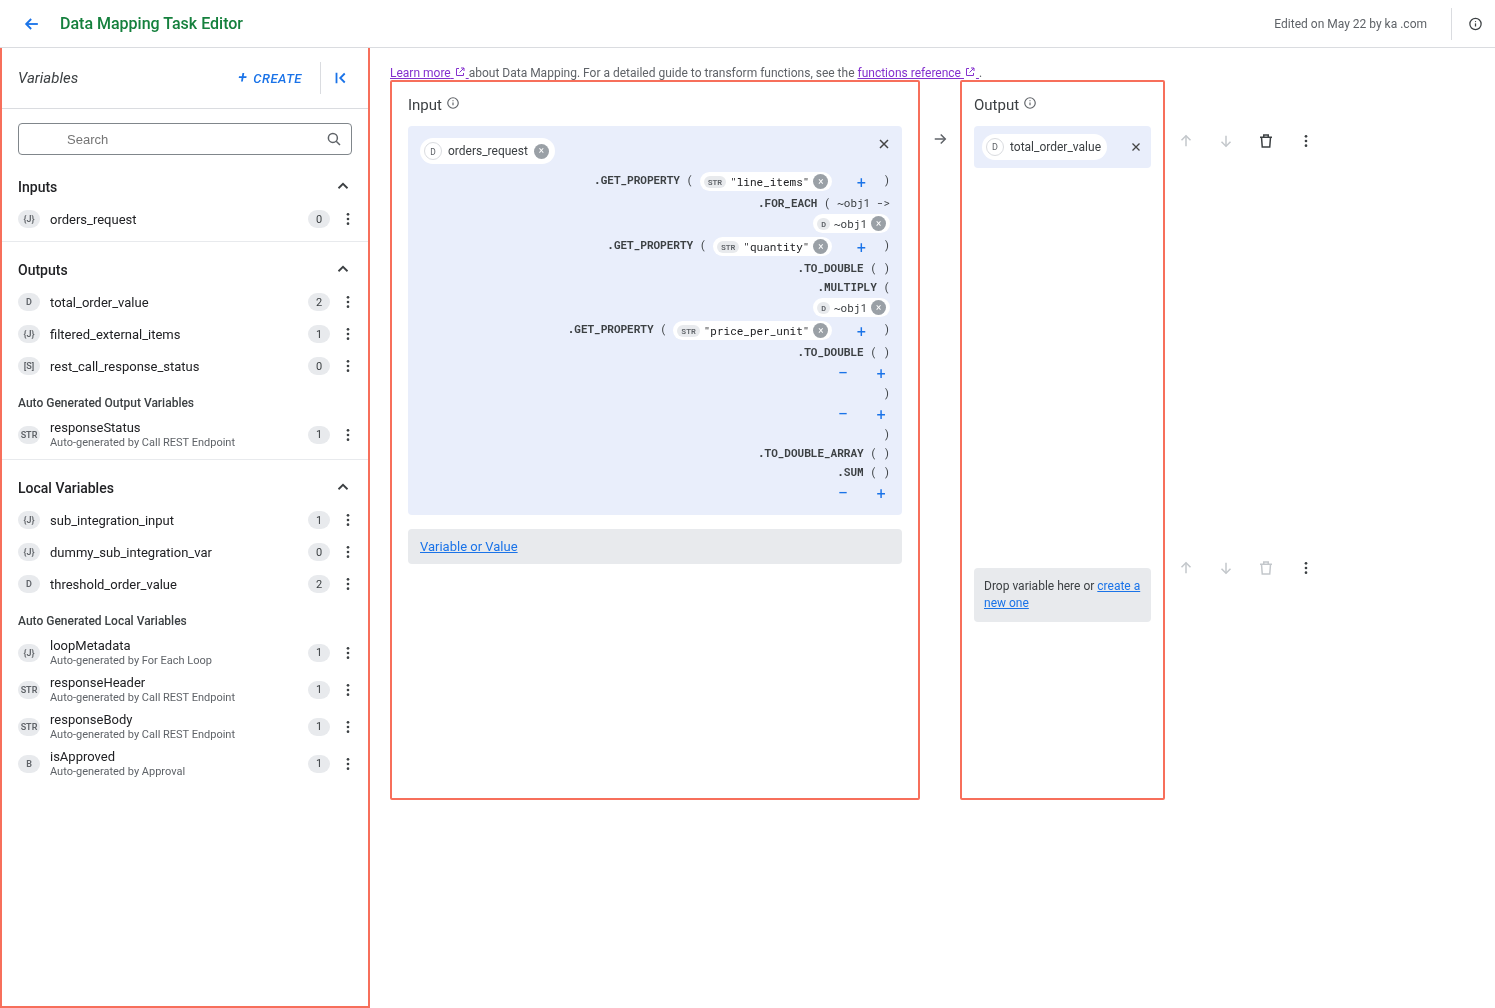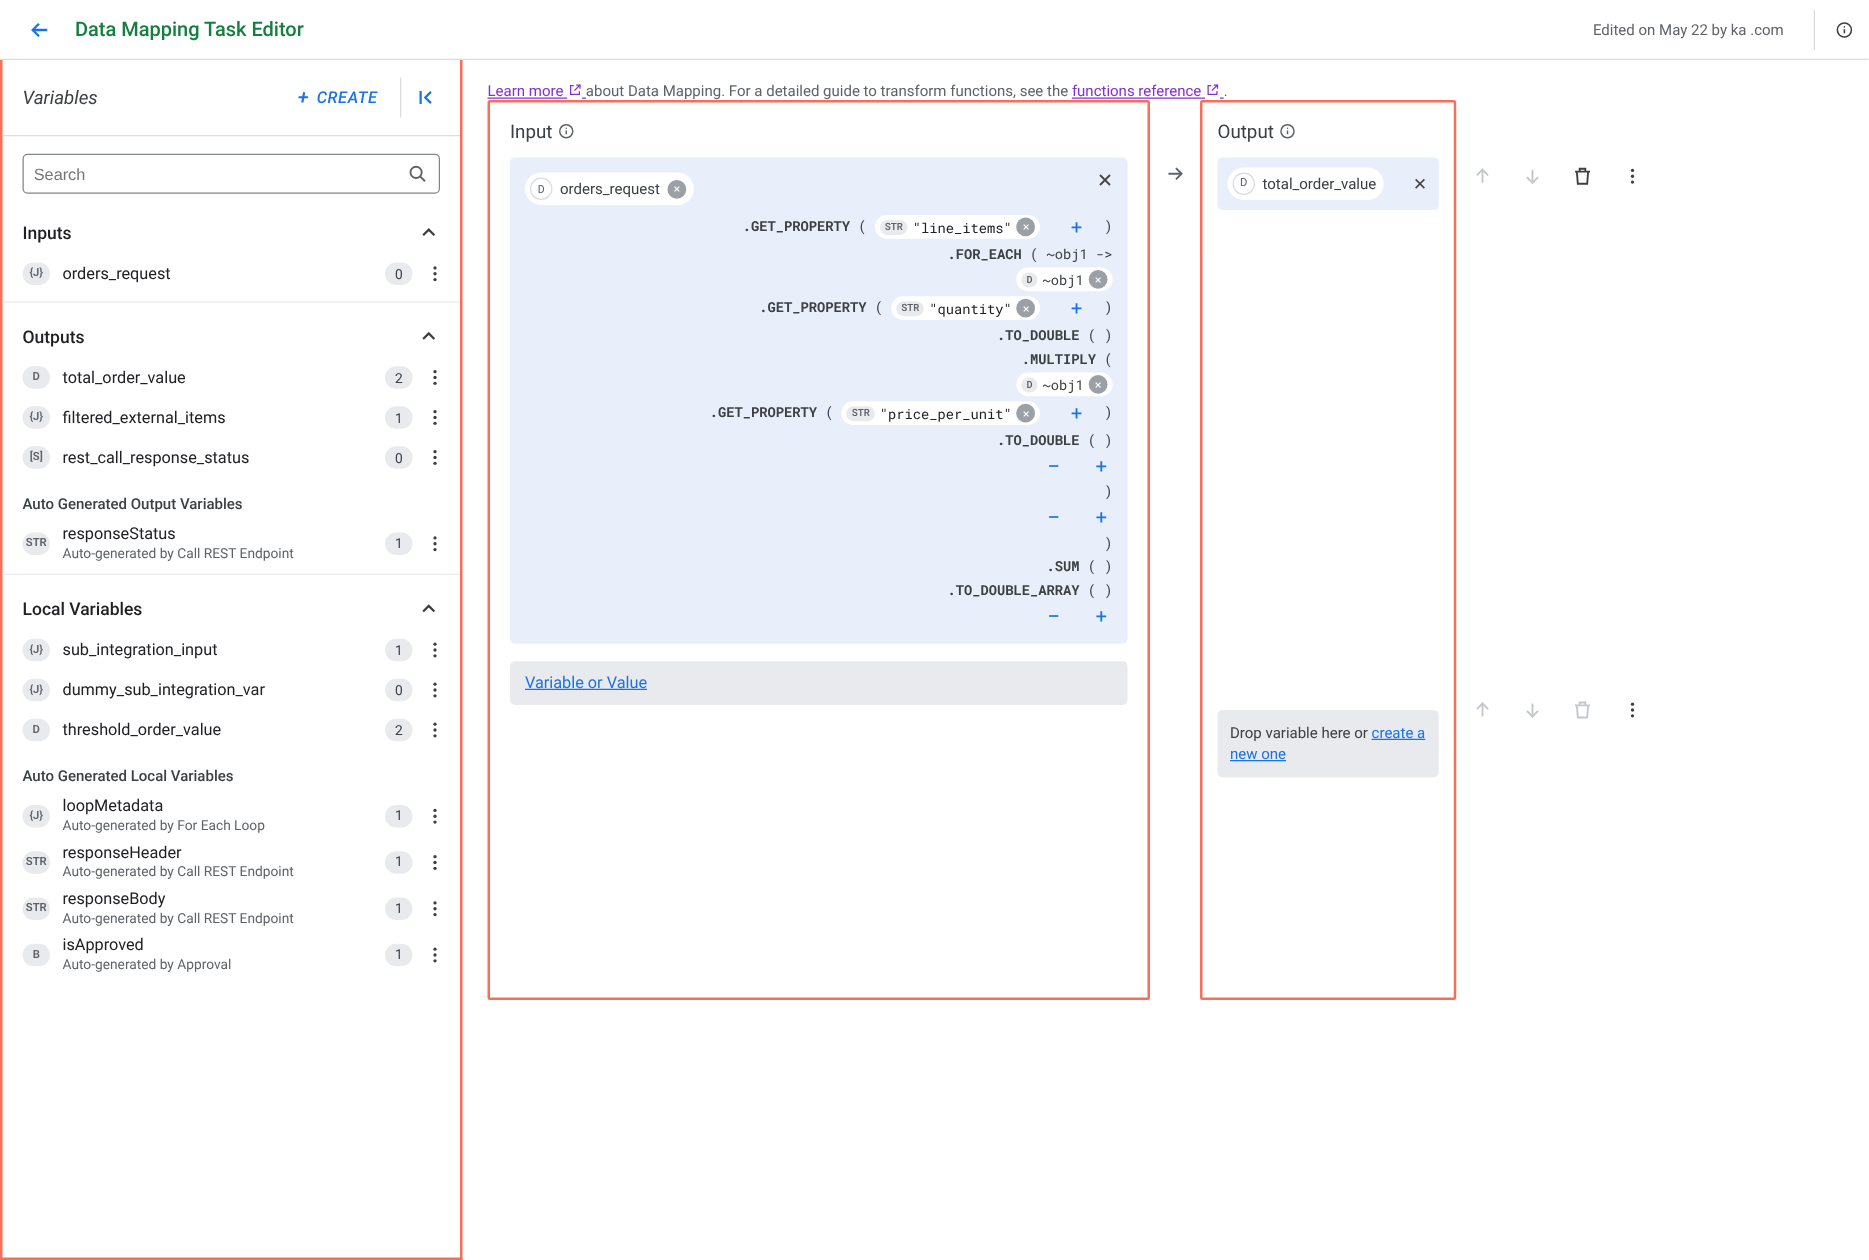--- a/index.html
+++ b/index.html
@@ -110,20 +110,21 @@
   height: 32px;
   padding: 0 8px;
 }
 .search input {
   flex: 1;
   border: none;
   outline: none;
   font-size: 13px;
   color: #5f6368;
   background: transparent;
+  margin-left: 40px;
 }
 .search .search-icon { color: #5f6368; display:flex; }
 
 .section-header {
   display: flex;
   align-items: flex-end;
   padding: 12px 16px 8px;
   cursor: pointer;
 }
 .section-header .title {
@@ -231,21 +232,21 @@
 .output-panel {
   width: 205px;
   padding: 14px 12px 18px;
   min-height: 720px;
 }
 .panel-title {
   font-size: 15px;
   color: #3c4043;
   margin-bottom: 12px;
   display: flex;
-  align-items: center;
+  align-items: flex-start;
   gap: 4px;
 }
 .panel-title .info-icon { color: #5f6368; }
 
 
 .code-block {
   background: #e9eefb;
   border-radius: 4px;
   padding: 12px;
   font-family: 'Roboto Mono', monospace;
@@ -809,24 +810,24 @@
           <div class="code-line indent1">)</div>
 
           <div class="code-line indent1">
             <span class="minus-btn-sm">−</span>&nbsp;&nbsp;
             <span class="add-btn-sm">+</span>
           </div>
 
           <div class="code-line">&nbsp;&nbsp;&nbsp;&nbsp;)</div>
 
           <div class="code-line">
+            &nbsp;&nbsp;&nbsp;&nbsp;<span class="fn">.TO_DOUBLE_ARRAY</span> ( )
+          </div>
+          <div class="code-line">
             &nbsp;&nbsp;&nbsp;&nbsp;<span class="fn">.SUM</span> ( )
-          </div>
-          <div class="code-line">
-            &nbsp;&nbsp;&nbsp;&nbsp;<span class="fn">.TO_DOUBLE_ARRAY</span> ( )
           </div>
           <div class="code-line">
             &nbsp;&nbsp;&nbsp;&nbsp;<span class="minus-btn-sm">−</span>&nbsp;&nbsp;
             <span class="add-btn-sm">+</span>
           </div>
         </div>
 
         <div style="height:14px"></div>
 
         <div class="placeholder-row placeholder-input">

